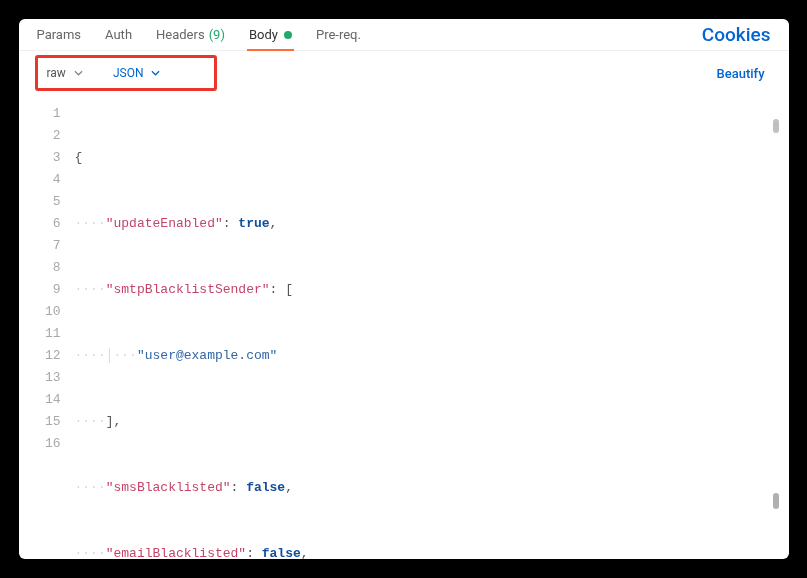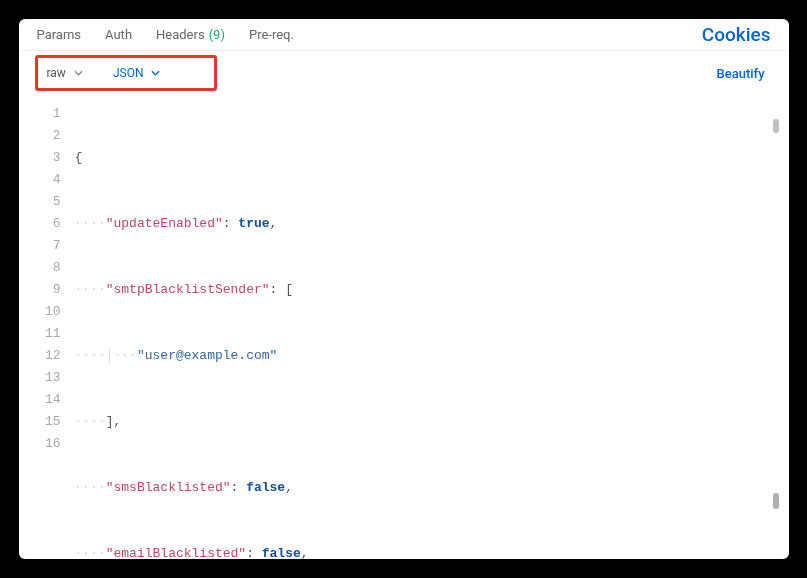--- a/index.html
+++ b/index.html
@@ -161,20 +161,24 @@
   <div class="tabs-row">
     <div class="tab">
         <span>Params</span>
       </div>
     <div class="tab">
         <span>Auth</span>
       </div>
     <div class="tab">
       <span>Headers</span>
         <span class="count">(9)</span>
+    </div>
+    <div class="tab active">
+      <span>Body</span>
+        <span class="dot"></span>
     </div>
     <div class="tab">
         <span>Pre-req.</span>
       </div>
     <div class="tabs-spacer"></div>
     <div class="cookies-link">Cookies</div>
   </div>
 
   <div class="subrow">
     <div class="highlight-box"></div>

